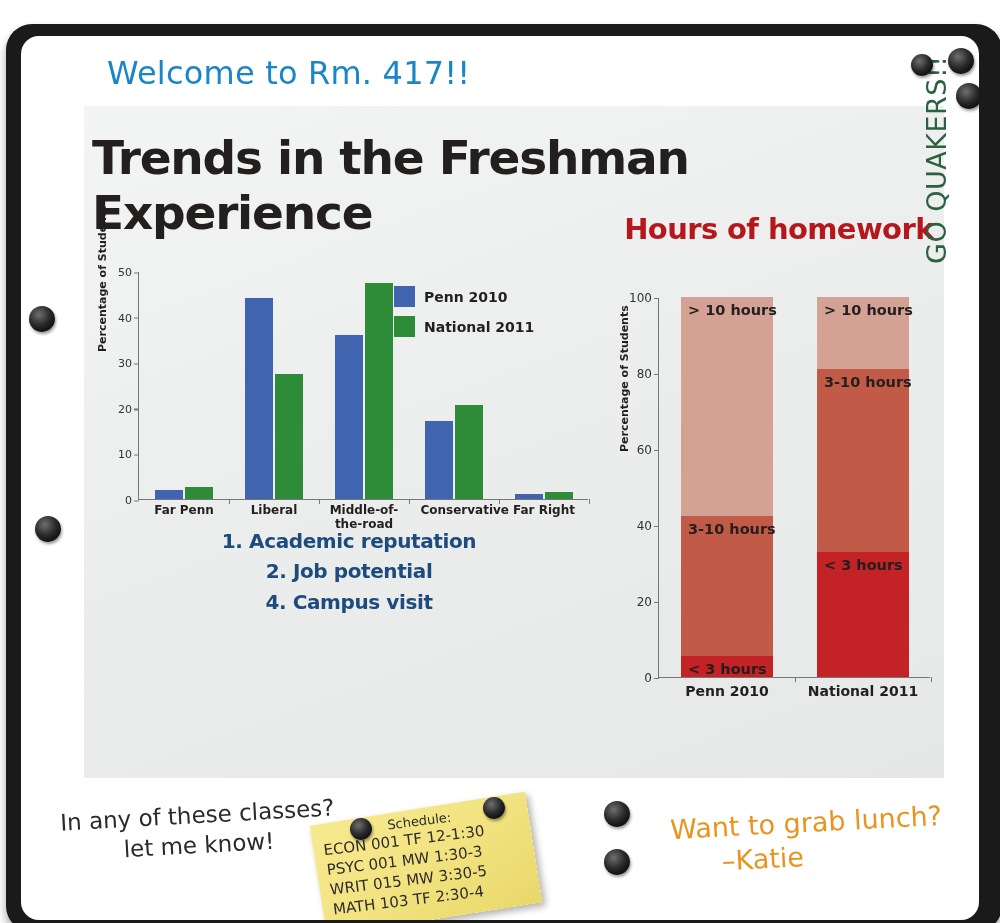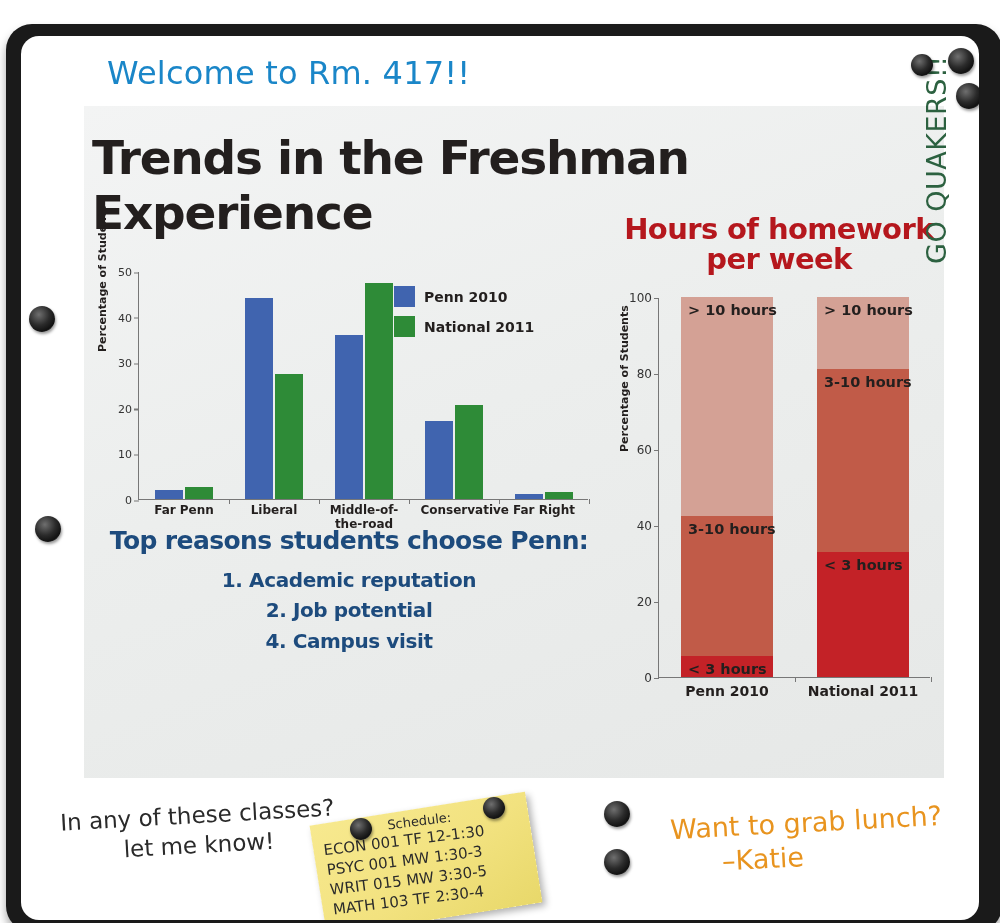--- a/index.html
+++ b/index.html
@@ -308,32 +308,30 @@
             </div>
             <div class="legend-row">
               <span class="legend-swatch natl"></span>
               <span class="legend-label">National 2011</span>
             </div>
           </div>
         </div>
       </div>
 
       <div id="reasons">
-        <div id="reasons-heading">Top reasons students choose Penn:</div>
         <div id="reasons-list">
             <div class="reason-item">1. Academic reputation</div>
             <div class="reason-item">2. Job potential</div>
             <div class="reason-item">4. Campus visit</div>
           </div>
       </div>
 
       <div id="right-panel">
         <div id="hw-title" class="panel-title">
             <div>Hours of homework</div>
-            <div>per week</div>
           </div>
 
         <div id="stack-chart">
           <div id="stack-ylabel">Percentage of Students</div>
           <div id="stack-plot">
               <div class="stack-ytick" style="top: 380px;">0</div>
               <div class="stack-ytick" style="top: 304px;">20</div>
               <div class="stack-ytick" style="top: 228px;">40</div>
               <div class="stack-ytick" style="top: 152px;">60</div>
               <div class="stack-ytick" style="top: 76px;">80</div>

